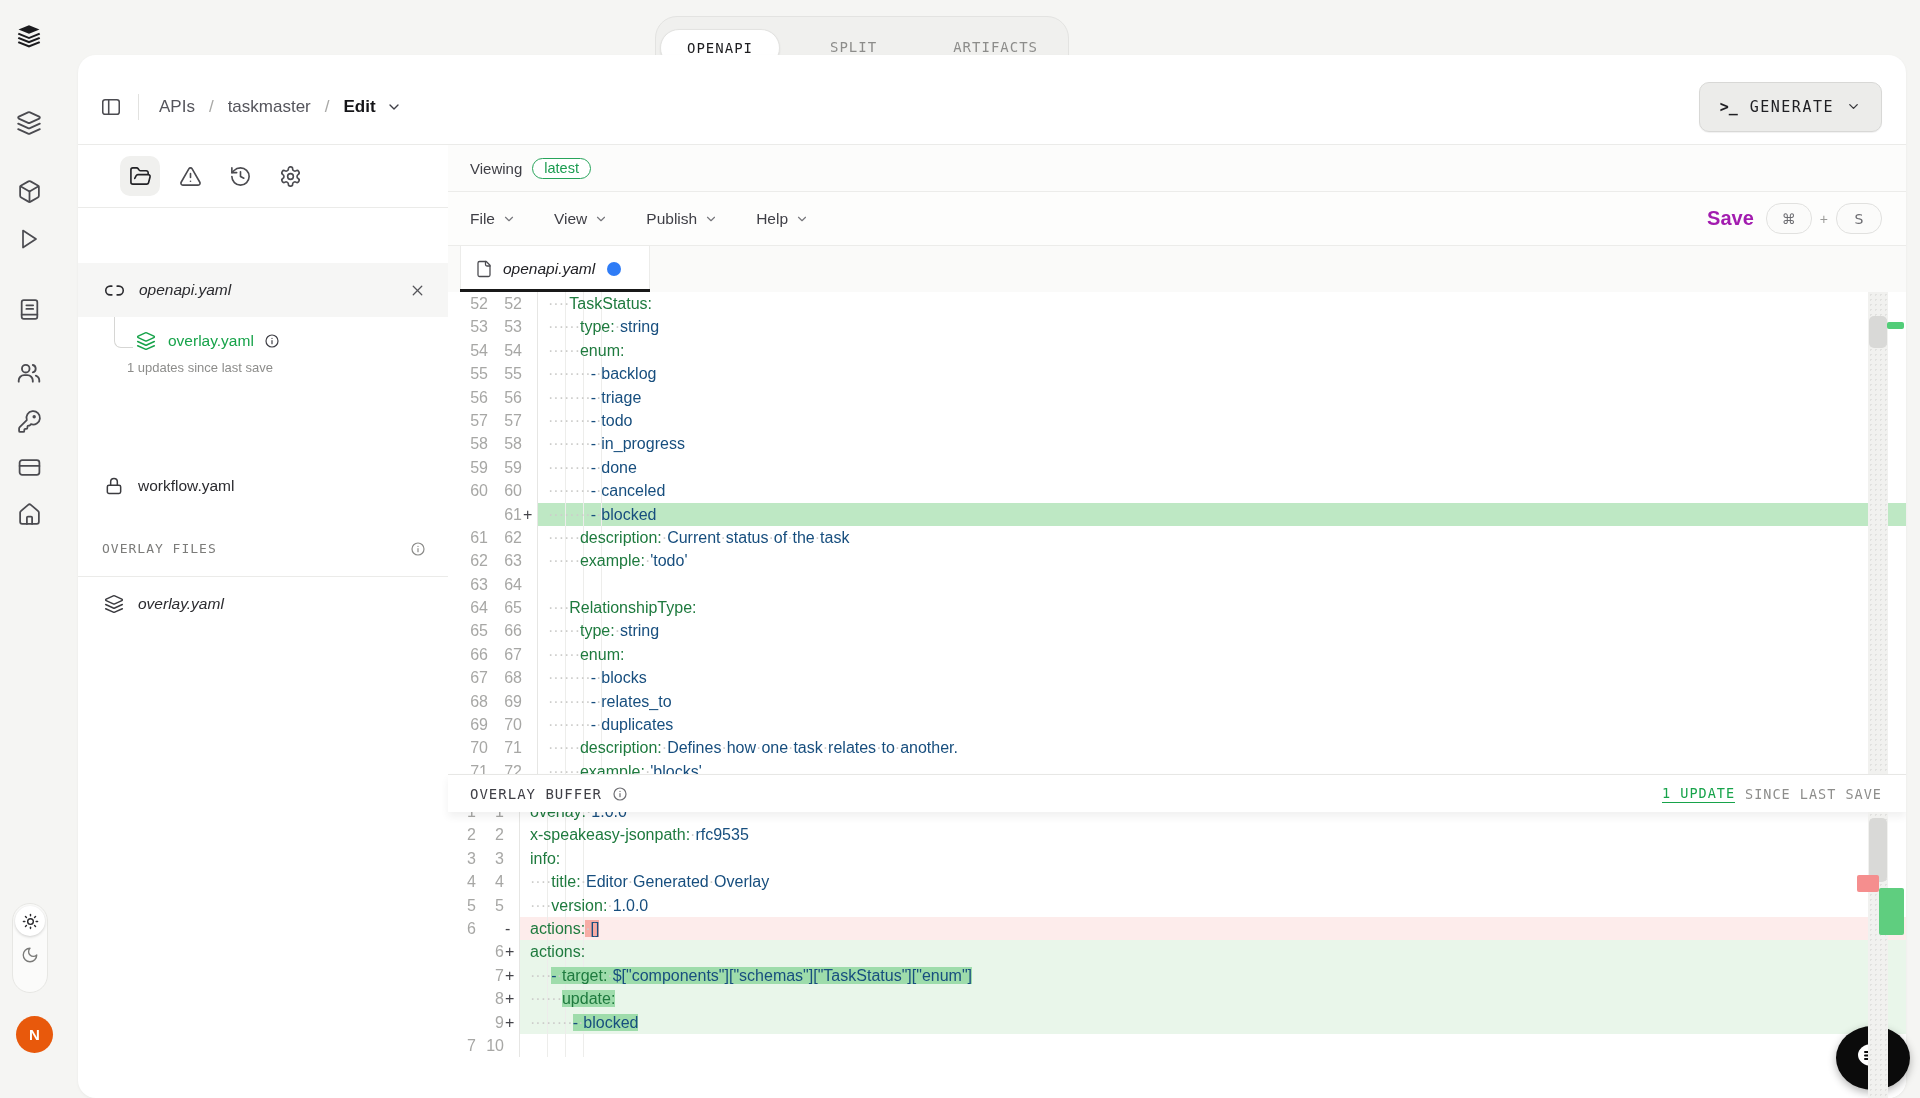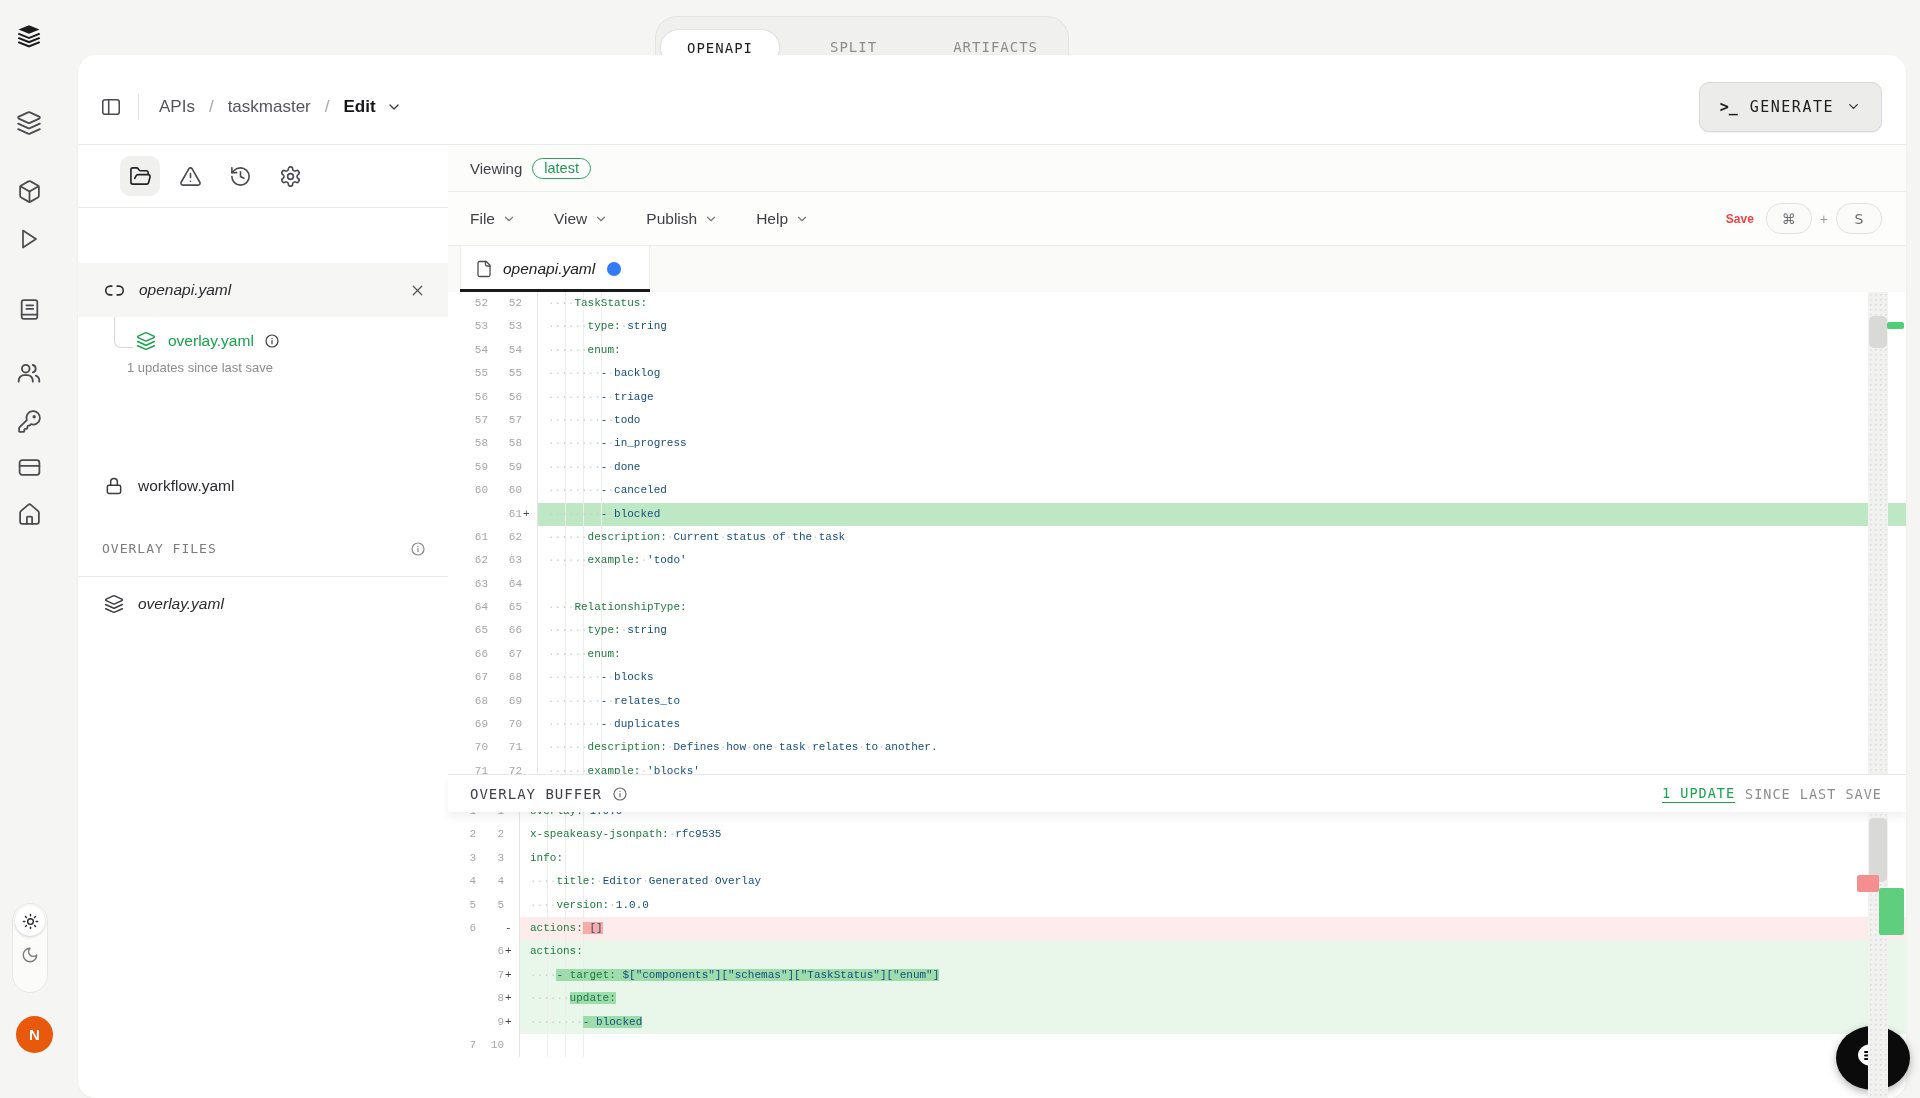--- a/index.html
+++ b/index.html
@@ -64,21 +64,21 @@
   
   .editor{position:absolute;left:370px;top:0;right:0;height:100%;}
   .viewing-row{position:absolute;left:0;top:0;width:100%;height:47px;border-bottom:1px solid #ececea;background:#fcfcfb;
                display:flex;align-items:center;padding:0 22px;box-sizing:border-box;font-size:15px;color:#3f3f46;}
   .latest-badge{margin-left:10px;border:1.5px solid #27a45a;border-radius:999px;padding:1px 11px 2px;color:#1b9c50;font-size:14.5px;background:#fff;}
   .menu-row{position:absolute;left:0;top:47px;width:100%;height:54px;border-bottom:1px solid #ececea;background:#fdfdfc;
             display:flex;align-items:center;padding:0 24px 0 22px;box-sizing:border-box;font-size:15.5px;color:#3f3f46;}
   .menu-item{display:flex;align-items:center;gap:7px;margin-right:38px;}
   .menu-item .chev{color:#77777c;}
   .save-area{margin-left:auto;display:flex;align-items:center;gap:8px;}
-  .save-label{color:#ef4444;font-weight:bold;font-size:12px;margin-right:4px;}
+  .save-label{color:#a21caf;font-weight:bold;font-size:20px;margin-right:4px;}
   .keycap{min-width:30px;height:29px;padding:0 7px;border-radius:15px;background:#fbfbfa;border:1px solid #e1e1df;
           color:#6d6d72;font-size:14px;display:flex;align-items:center;justify-content:center;font-family:"DejaVu Sans",sans-serif;}
   .plus{color:#9a9a98;font-size:14px;}
   .tab-row{position:absolute;left:0;top:101px;width:100%;height:46px;background:#fafaf9;border-bottom:1px solid #ececea;}
   .file-tab{position:absolute;left:12px;top:0;width:190px;height:46px;background:#fff;border-left:1px solid #ececea;border-right:1px solid #ececea;
             display:flex;align-items:center;padding:0 14px;box-sizing:border-box;gap:10px;}
   .file-tab .tabname{font-style:italic;font-size:15.5px;color:#222226;}
   .tab-dot{width:14px;height:14px;border-radius:50%;background:#2f7cf6;margin-left:2px;}
   .tab-underline{position:absolute;left:12px;top:43px;width:190px;height:3px;background:#191919;}
   
@@ -86,21 +86,21 @@
   #top-code{top:147px;height:482px;}
   .buffer-head{position:absolute;left:0;top:629px;width:100%;height:38px;background:#fff;border-top:1px solid #e7e7e5;
                box-shadow:0 5px 8px rgba(0,0,0,.06);z-index:3;display:flex;align-items:center;
                padding:0 24px 0 22px;box-sizing:border-box;font-family:"DejaVu Sans Mono",monospace;font-size:14px;color:#3f3f46;letter-spacing:1px;}
   .buffer-head .info{margin-left:10px;color:#6f6f74;}
   .buffer-right{margin-left:auto;font-size:13.5px;letter-spacing:1px;display:flex;gap:10px;align-items:center;}
   .update-link{color:#17a34a;border-bottom:1.5px solid #17a34a;padding-bottom:1px;}
   .update-rest{color:#8d8d8b;}
   #overlay-code{top:667px;bottom:0;height:auto;}
   #overlay-code .lines{margin-top:-12px;}
-  .crow{display:flex;height:23.4px;line-height:23.4px;font-family:Liberation Mono, monospace;font-size:11px;white-space:pre;}
+  .crow{display:flex;height:23.4px;line-height:23.4px;font-family:Liberation Sans, sans-serif;font-size:16px;white-space:pre;}
   .ln{flex:none;text-align:right;color:#a7a7a5;}
   .ln1{width:40px;}
   .ln2{width:34px;}
   .mk{flex:none;width:14px;color:#44444a;text-align:left;padding-left:1px;}
   .cnt{flex:1;padding-left:10px;border-left:1px solid #e6e6e4;
        background-image:linear-gradient(#ededeb,#ededeb),linear-gradient(#ededeb,#ededeb),linear-gradient(#ededeb,#ededeb);
        background-size:1px 100%;background-position:27px 0,45px 0,63px 0;background-repeat:no-repeat;}
   #overlay-code .ln1{width:28px;}
   #overlay-code .ln2{width:28px;}
   .ws{color:#cdcdcb;}

